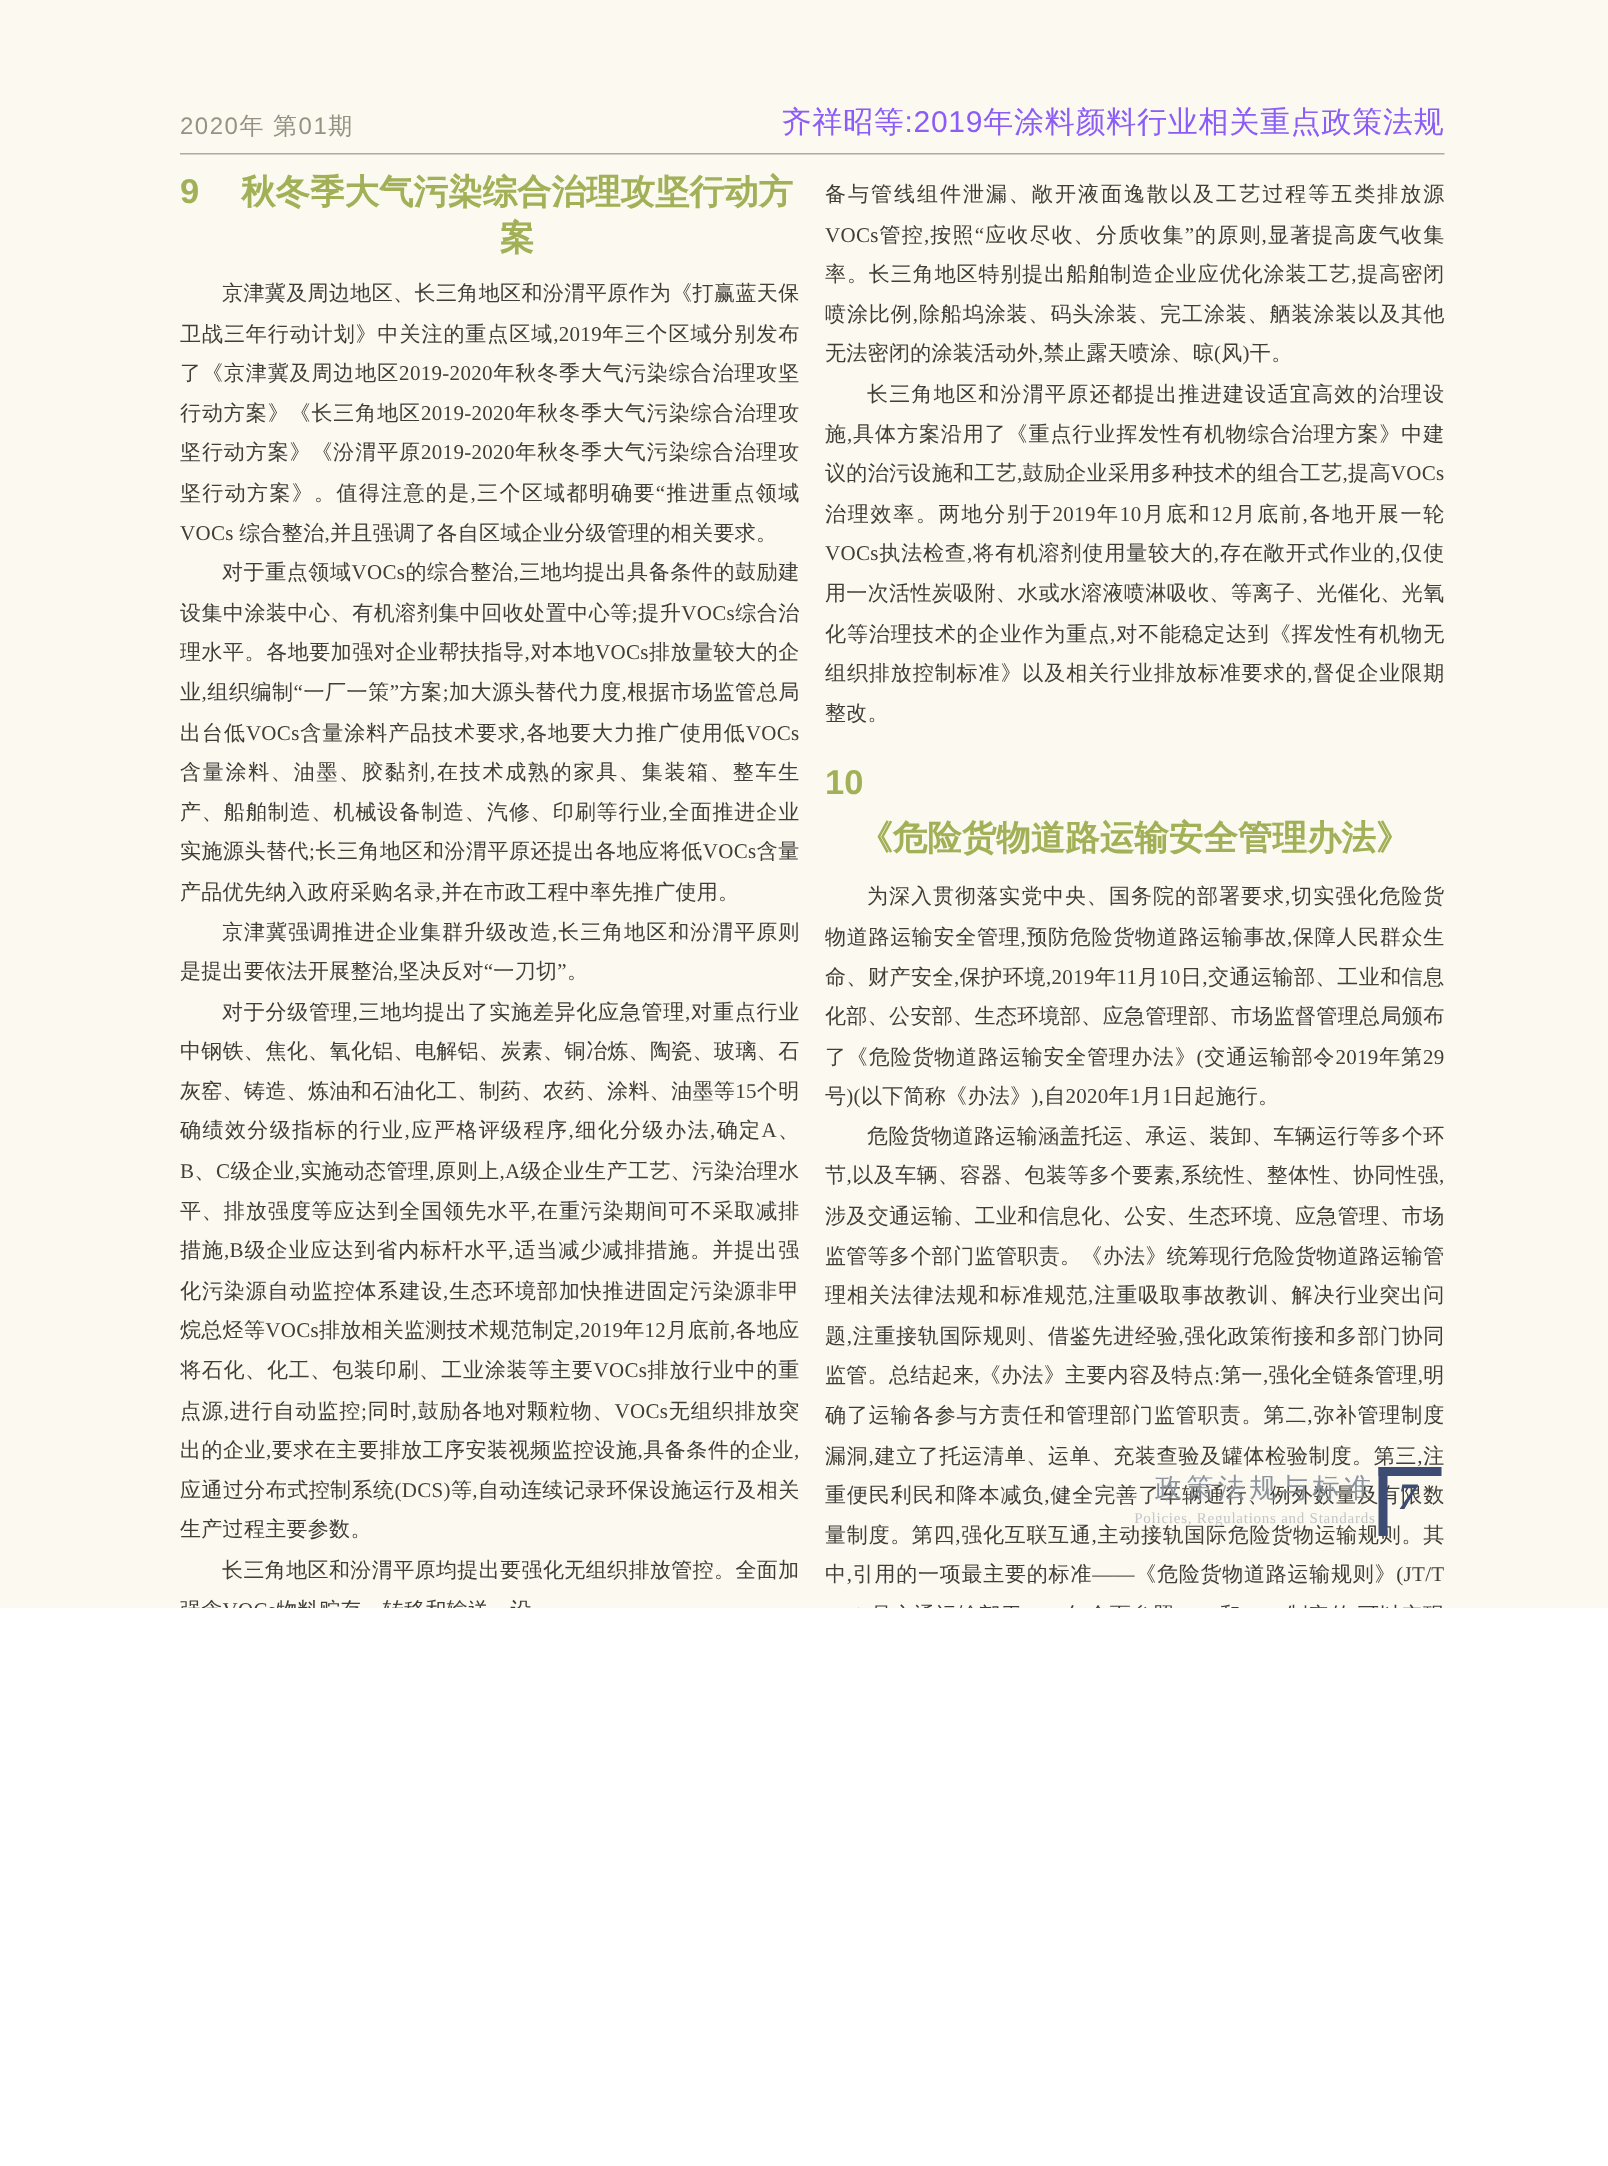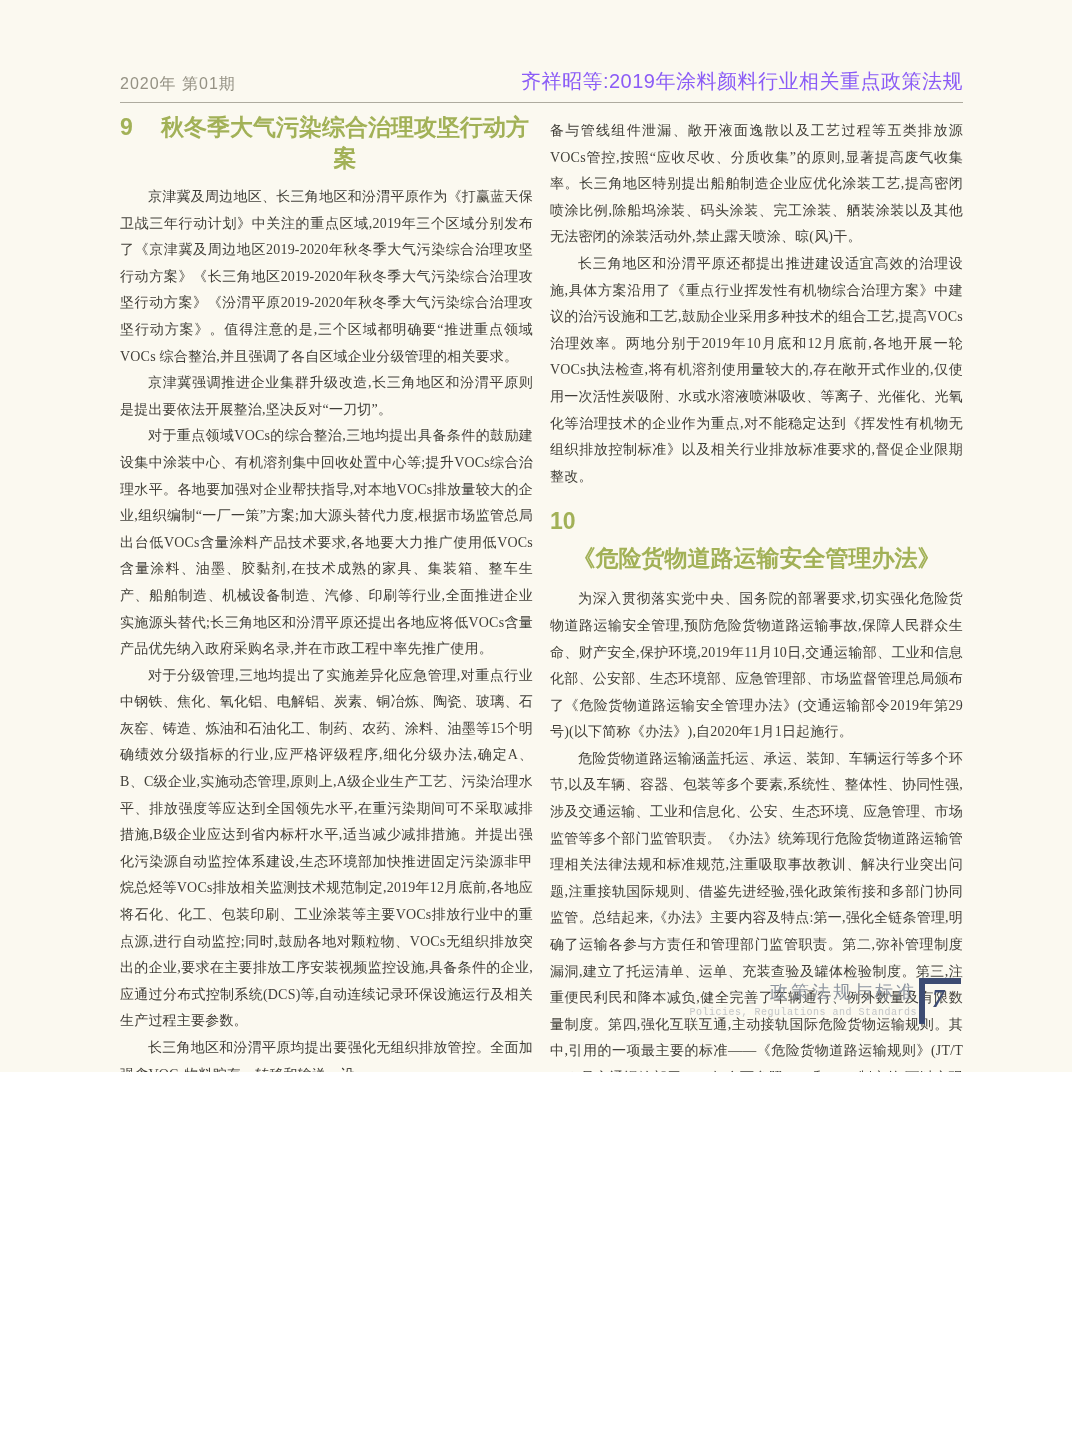--- a/index.html
+++ b/index.html
@@ -55,21 +55,21 @@
   .footer{
     position:absolute;right:107px;bottom:46px;
     display:flex;align-items:flex-start;
   }
   .footer-text{text-align:right;margin-right:2px;padding-top:2px;}
   .footer-cn{
     font-family:"Liberation Sans","DejaVu Sans",sans-serif;
     font-size:18px;color:#8b939e;letter-spacing:3px;
   }
   .footer-en{
-    font-family:Liberation Mono, monospace;
+    font-family:Liberation Serif, serif;
     font-size:10px;color:#c3c5c6;margin-top:3px;letter-spacing:0.5px;
   }
   .page-box{position:relative;width:46px;height:48px;}
   .bar-v{position:absolute;left:0;top:0;width:6px;height:46px;}
   .bar-h{position:absolute;left:0;top:0;width:42px;height:6px;}
   .page-num{
     position:absolute;left:13px;top:7px;
     font-family:"Liberation Serif","DejaVu Serif",serif;
     font-style:italic;font-weight:bold;font-size:25px;
   }
@@ -85,22 +85,22 @@
   </div>
 
   <div class="content">
 
     <div class="col col-left">
       <div class="sec-heading" style="color:#a2b157;">
         <span class="h-num">9</span>
         <span class="h-title">秋冬季大气污染综合治理攻坚行动方案</span>
       </div>
       <p class="para">京津冀及周边地区、长三角地区和汾渭平原作为《打赢蓝天保卫战三年行动计划》中关注的重点区域,2019年三个区域分别发布了《京津冀及周边地区2019-2020年秋冬季大气污染综合治理攻坚行动方案》《长三角地区2019-2020年秋冬季大气污染综合治理攻坚行动方案》《汾渭平原2019-2020年秋冬季大气污染综合治理攻坚行动方案》。值得注意的是,三个区域都明确要“推进重点领域 VOCs 综合整治,并且强调了各自区域企业分级管理的相关要求。</p>
+      <p class="para">对于重点领域VOCs的综合整治,三地均提出具备条件的鼓励建设集中涂装中心、有机溶剂集中回收处置中心等;提升VOCs综合治理水平。各地要加强对企业帮扶指导,对本地VOCs排放量较大的企业,组织编制“一厂一策”方案;加大源头替代力度,根据市场监管总局出台低VOCs含量涂料产品技术要求,各地要大力推广使用低VOCs含量涂料、油墨、胶黏剂,在技术成熟的家具、集装箱、整车生产、船舶制造、机械设备制造、汽修、印刷等行业,全面推进企业实施源头替代;长三角地区和汾渭平原还提出各地应将低VOCs含量产品优先纳入政府采购名录,并在市政工程中率先推广使用。</p>
       <p class="para">京津冀强调推进企业集群升级改造,长三角地区和汾渭平原则是提出要依法开展整治,坚决反对“一刀切”。</p>
-      <p class="para">对于重点领域VOCs的综合整治,三地均提出具备条件的鼓励建设集中涂装中心、有机溶剂集中回收处置中心等;提升VOCs综合治理水平。各地要加强对企业帮扶指导,对本地VOCs排放量较大的企业,组织编制“一厂一策”方案;加大源头替代力度,根据市场监管总局出台低VOCs含量涂料产品技术要求,各地要大力推广使用低VOCs含量涂料、油墨、胶黏剂,在技术成熟的家具、集装箱、整车生产、船舶制造、机械设备制造、汽修、印刷等行业,全面推进企业实施源头替代;长三角地区和汾渭平原还提出各地应将低VOCs含量产品优先纳入政府采购名录,并在市政工程中率先推广使用。</p>
       <p class="para">对于分级管理,三地均提出了实施差异化应急管理,对重点行业中钢铁、焦化、氧化铝、电解铝、炭素、铜冶炼、陶瓷、玻璃、石灰窑、铸造、炼油和石油化工、制药、农药、涂料、油墨等15个明确绩效分级指标的行业,应严格评级程序,细化分级办法,确定A、B、C级企业,实施动态管理,原则上,A级企业生产工艺、污染治理水平、排放强度等应达到全国领先水平,在重污染期间可不采取减排措施,B级企业应达到省内标杆水平,适当减少减排措施。并提出强化污染源自动监控体系建设,生态环境部加快推进固定污染源非甲烷总烃等VOCs排放相关监测技术规范制定,2019年12月底前,各地应将石化、化工、包装印刷、工业涂装等主要VOCs排放行业中的重点源,进行自动监控;同时,鼓励各地对颗粒物、VOCs无组织排放突出的企业,要求在主要排放工序安装视频监控设施,具备条件的企业,应通过分布式控制系统(DCS)等,自动连续记录环保设施运行及相关生产过程主要参数。</p>
       <p class="para">长三角地区和汾渭平原均提出要强化无组织排放管控。全面加强含VOCs物料贮存、转移和输送、设</p>
     </div>
 
     <div class="col col-right">
       <p class="para no-indent">备与管线组件泄漏、敞开液面逸散以及工艺过程等五类排放源VOCs管控,按照“应收尽收、分质收集”的原则,显著提高废气收集率。长三角地区特别提出船舶制造企业应优化涂装工艺,提高密闭喷涂比例,除船坞涂装、码头涂装、完工涂装、舾装涂装以及其他无法密闭的涂装活动外,禁止露天喷涂、晾(风)干。</p>
       <p class="para">长三角地区和汾渭平原还都提出推进建设适宜高效的治理设施,具体方案沿用了《重点行业挥发性有机物综合治理方案》中建议的治污设施和工艺,鼓励企业采用多种技术的组合工艺,提高VOCs治理效率。两地分别于2019年10月底和12月底前,各地开展一轮VOCs执法检查,将有机溶剂使用量较大的,存在敞开式作业的,仅使用一次活性炭吸附、水或水溶液喷淋吸收、等离子、光催化、光氧化等治理技术的企业作为重点,对不能稳定达到《挥发性有机物无组织排放控制标准》以及相关行业排放标准要求的,督促企业限期整改。</p>
       <div class="sec-heading sec-heading-10" style="color:#a2b157;">
         <span class="h-num">10</span>
         <span class="h-title">《危险货物道路运输安全管理办法》</span>

